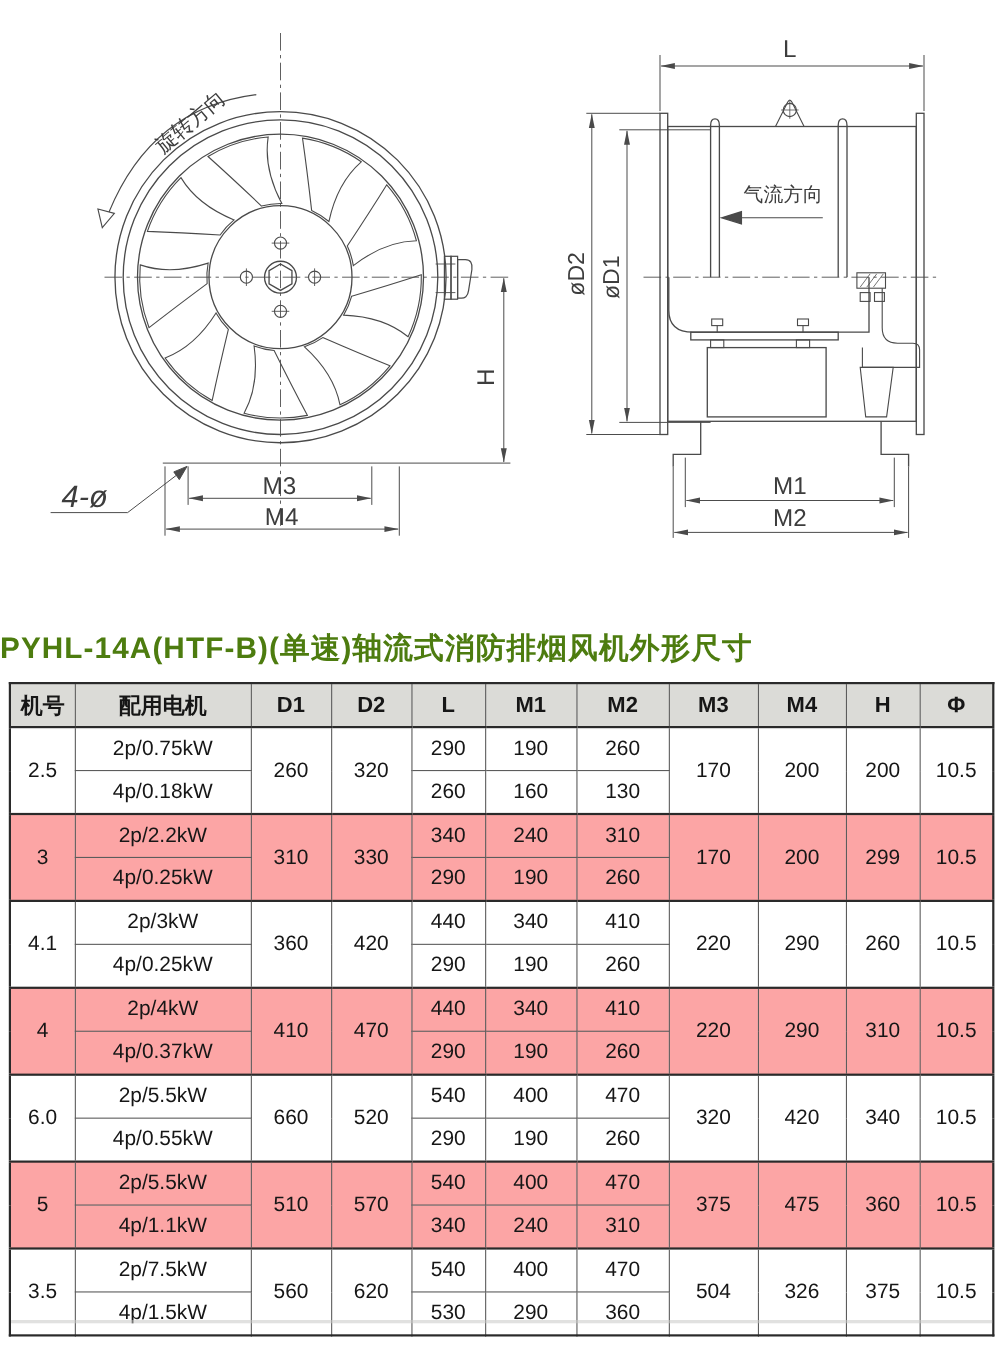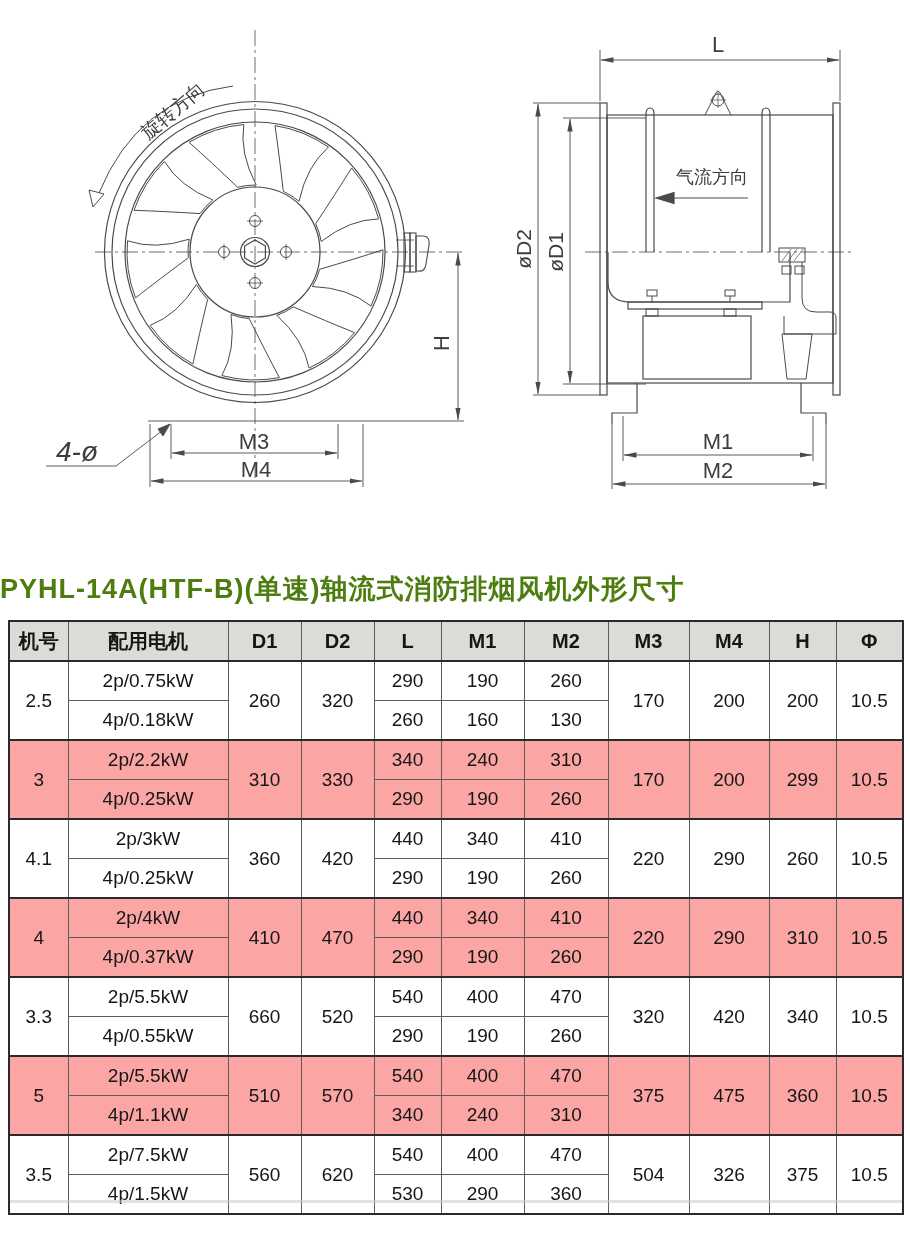--- a/index.html
+++ b/index.html
@@ -301,21 +301,21 @@
       <td rowspan="2">10.5</td>
     </tr>
     <tr class="shade">
       <td>4p/0.37kW</td>
       <td>290</td>
       <td>190</td>
       <td>260</td>
     </tr>
 
     <tr class="block-start">
-      <td rowspan="2">3.3</td>
+      <td rowspan="2">6.0</td>
       <td>2p/5.5kW</td>
       <td rowspan="2">660</td>
       <td rowspan="2">520</td>
       <td>540</td>
       <td>400</td>
       <td>470</td>
       <td rowspan="2">320</td>
       <td rowspan="2">420</td>
       <td rowspan="2">340</td>
       <td rowspan="2">10.5</td>

